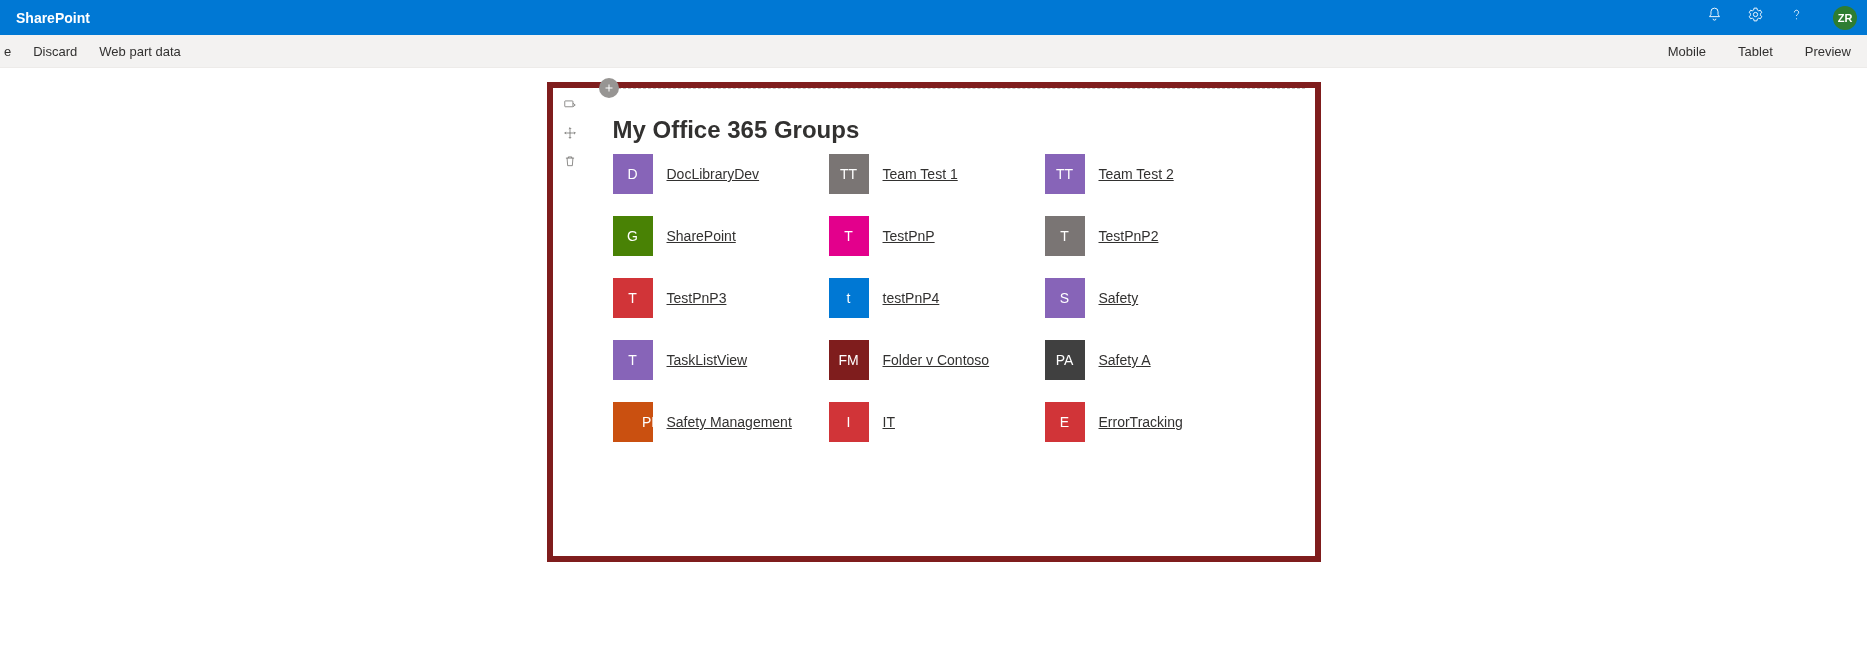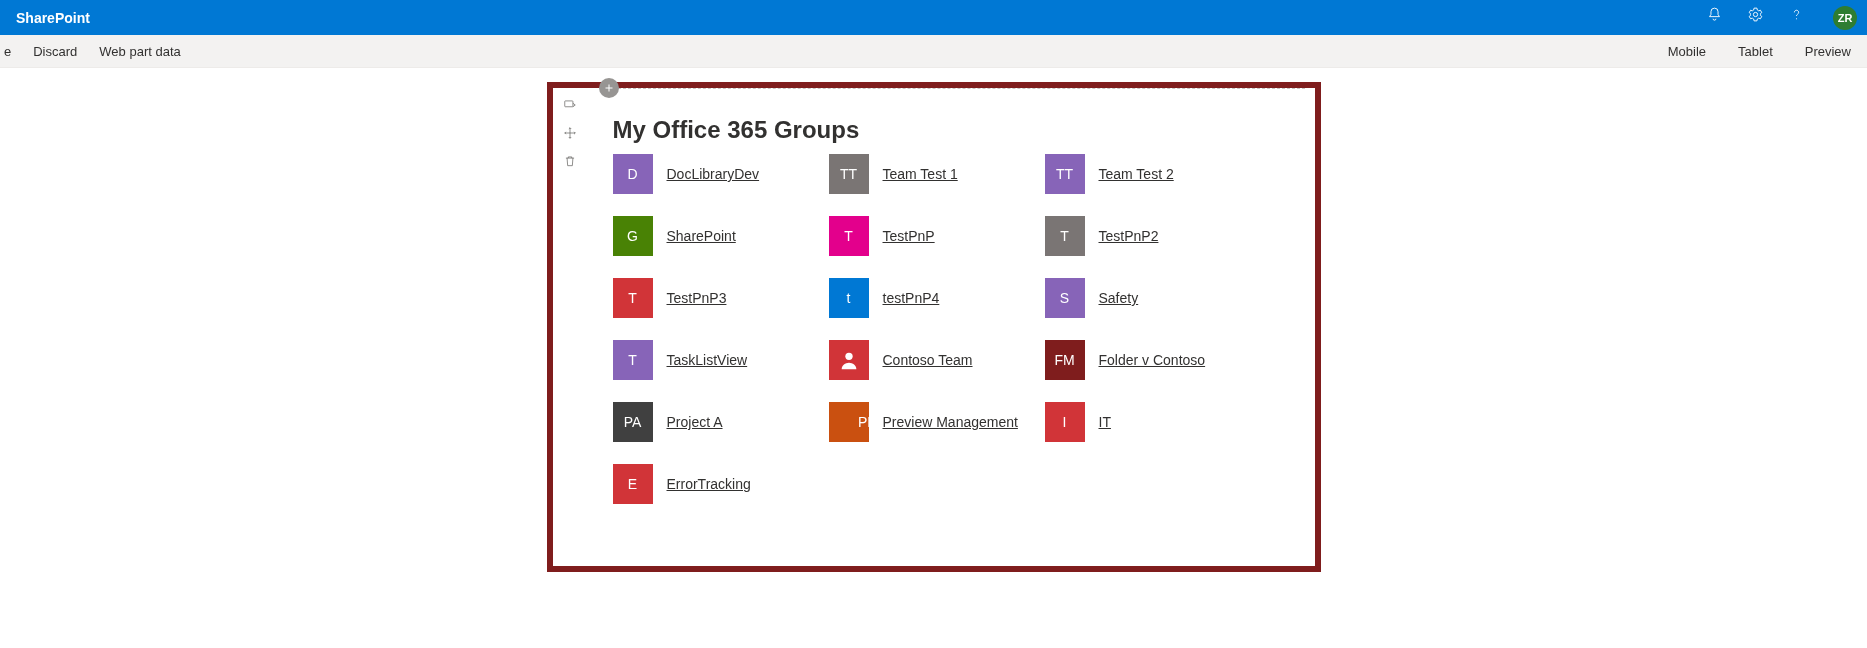--- a/index.html
+++ b/index.html
@@ -203,39 +203,30 @@
         </div>
         <div class="group-item">
           <div class="group-tile" style="background: rgb(135, 100, 184);">S</div>
           <div class="group-label">Safety</div>
         </div>
         <div class="group-item">
           <div class="group-tile" style="background: rgb(135, 100, 184);">T</div>
           <div class="group-label">TaskListView</div>
         </div>
         <div class="group-item">
-          <div class="group-tile persona" style="background: rgb(209, 52, 56);">
-            <svg viewBox="0 0 24 24">
-              <circle cx="12" cy="8" r="4" fill="#fff"></circle>
-              <path d="M4 22c0-4 4-7 8-7s8 3 8 7" fill="#fff"></path>
-            </svg>
-          </div>
-          <div class="group-label">Contoso Team</div>
-        </div>
-        <div class="group-item">
           <div class="group-tile" style="background: #7f1d1d;">FM</div>
           <div class="group-label">Folder v Contoso</div>
         </div>
         <div class="group-item">
           <div class="group-tile" style="background: #404040;">PA</div>
-          <div class="group-label">Project A</div>
+          <div class="group-label">Safety A</div>
         </div>
         <div class="group-item">
           <div class="group-tile" style="background: rgb(202, 80, 16); padding-left: 40px;">PM</div>
-          <div class="group-label">Preview Management</div>
+          <div class="group-label">Safety Management</div>
         </div>
         <div class="group-item">
           <div class="group-tile" style="background: rgb(209, 52, 56);">I</div>
           <div class="group-label">IT</div>
         </div>
         <div class="group-item">
           <div class="group-tile" style="background: rgb(209, 52, 56);">E</div>
           <div class="group-label">ErrorTracking</div>
         </div>
       </div>

